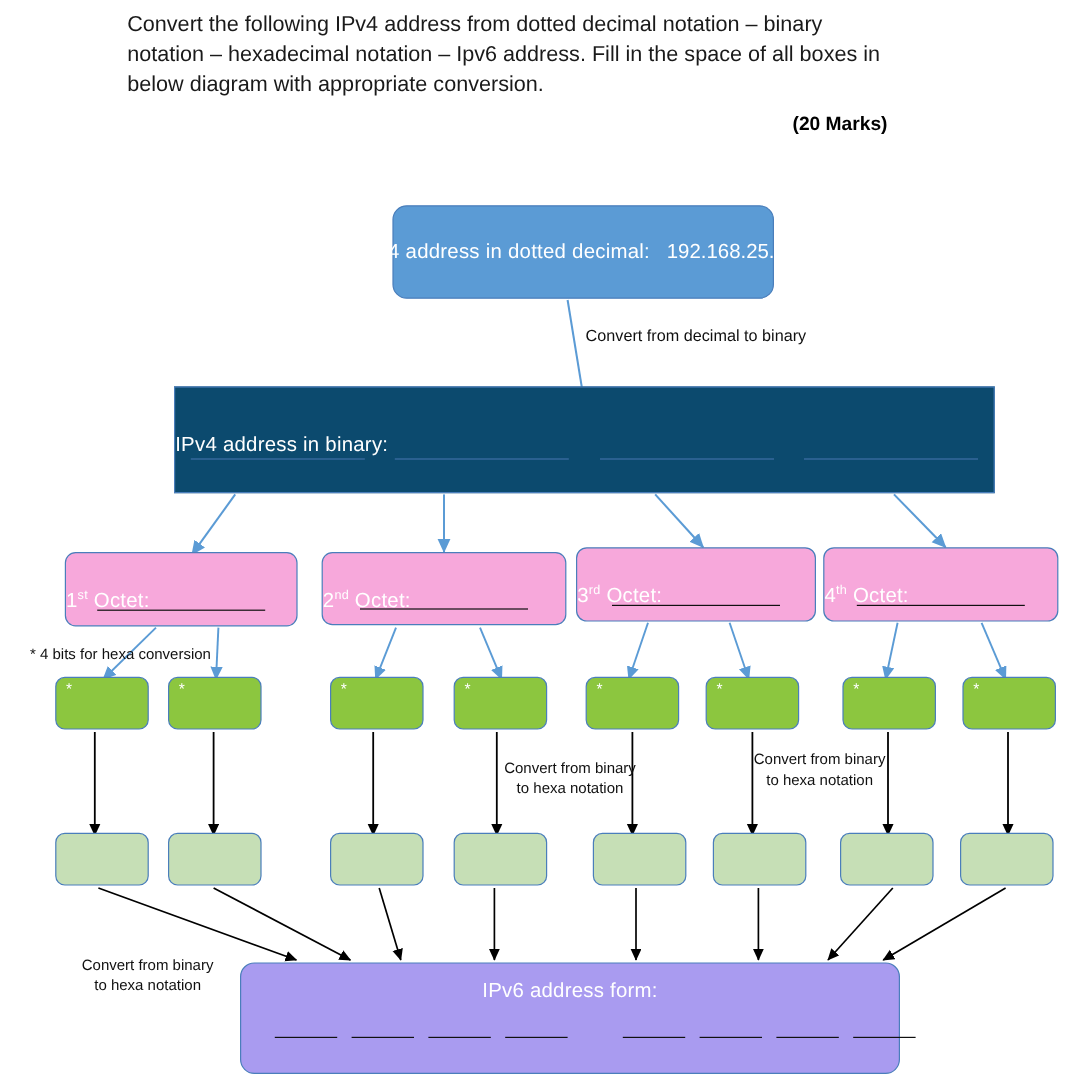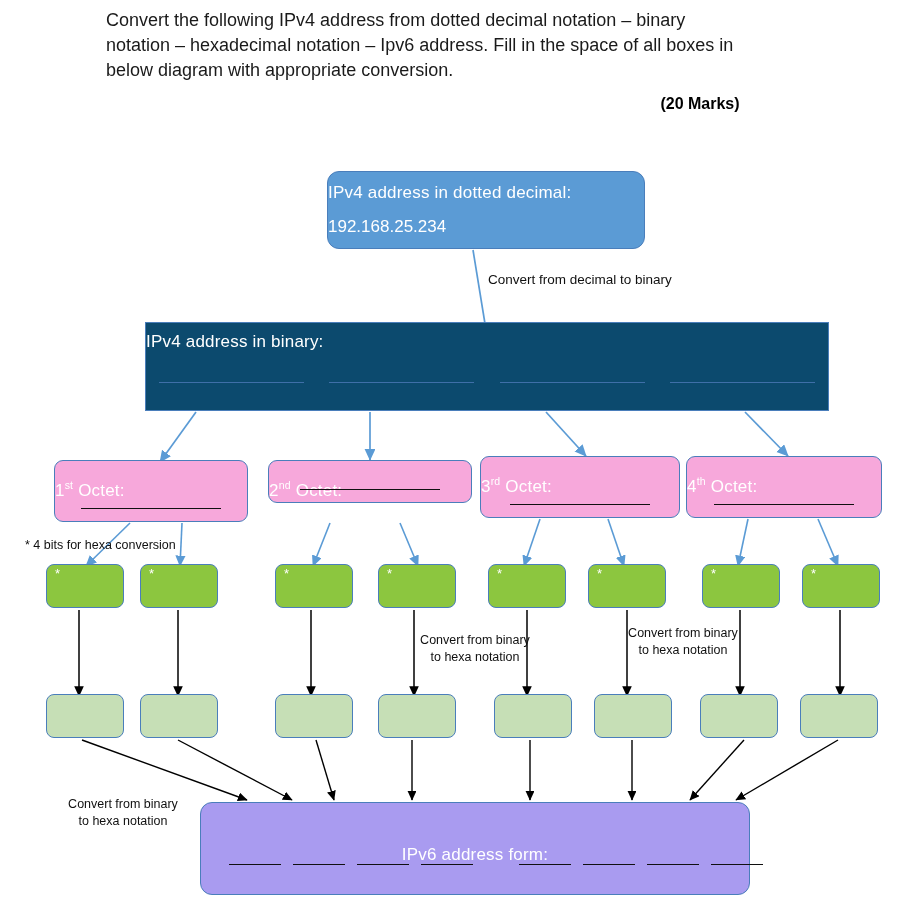--- a/index.html
+++ b/index.html
@@ -46,22 +46,22 @@
     font-weight: bold;
     color: #000000;
   }
 
   
   .box {
     position: absolute;
     box-sizing: border-box;
     border: 1px solid #4A7EBB;
     display: flex;
-    flex-direction: column;
-    align-items: flex-start;
+    flex-direction: row;
+    align-items: center;
   }
   .box-title {
     color: #ffffff;
     font-size: 17px;
     letter-spacing: 0.2px;
     white-space: nowrap;
   }
   .box-value {
     color: #ffffff;
     font-size: 17px;
@@ -112,21 +112,21 @@
   .octet-box .blank {
     position: absolute;
     bottom: 12px;
     width: 140px;
     left: 50%;
     transform: translateX(-50%);
     border-bottom: 1.5px solid #101010;
     height: 1px;
   }
   #octet-1 { left: 54px;  top: 460px; width: 194px; height: 62px; }
-  #octet-2 { left: 268px; top: 460px; width: 204px; height: 43px; }
+  #octet-2 { left: 268px; top: 460px; width: 204px; height: 61px; }
   #octet-3 { left: 480px; top: 456px; width: 200px; height: 62px; }
   #octet-4 { left: 686px; top: 456px; width: 196px; height: 62px; }
 
   sup {
     font-size: 0.62em;
     vertical-align: super;
     line-height: 0;
   }
 
   
@@ -197,21 +197,20 @@
     left: 200px; top: 802px;
     width: 550px; height: 93px;
     box-sizing: border-box;
     background: #A99BF0;
     border: 1px solid #4A7EBB;
     border-radius: 12px;
     padding-top: 13px;
     display: flex;
     flex-direction: column;
     align-items: center;
-    justify-content: center;
   }
   #ipv6-box .ipv6-blanks {
     position: absolute;
     left: 28px;
     top: 60px;
     display: flex;
     align-items: flex-end;
   }
   #ipv6-box .blank {
     width: 52px;

